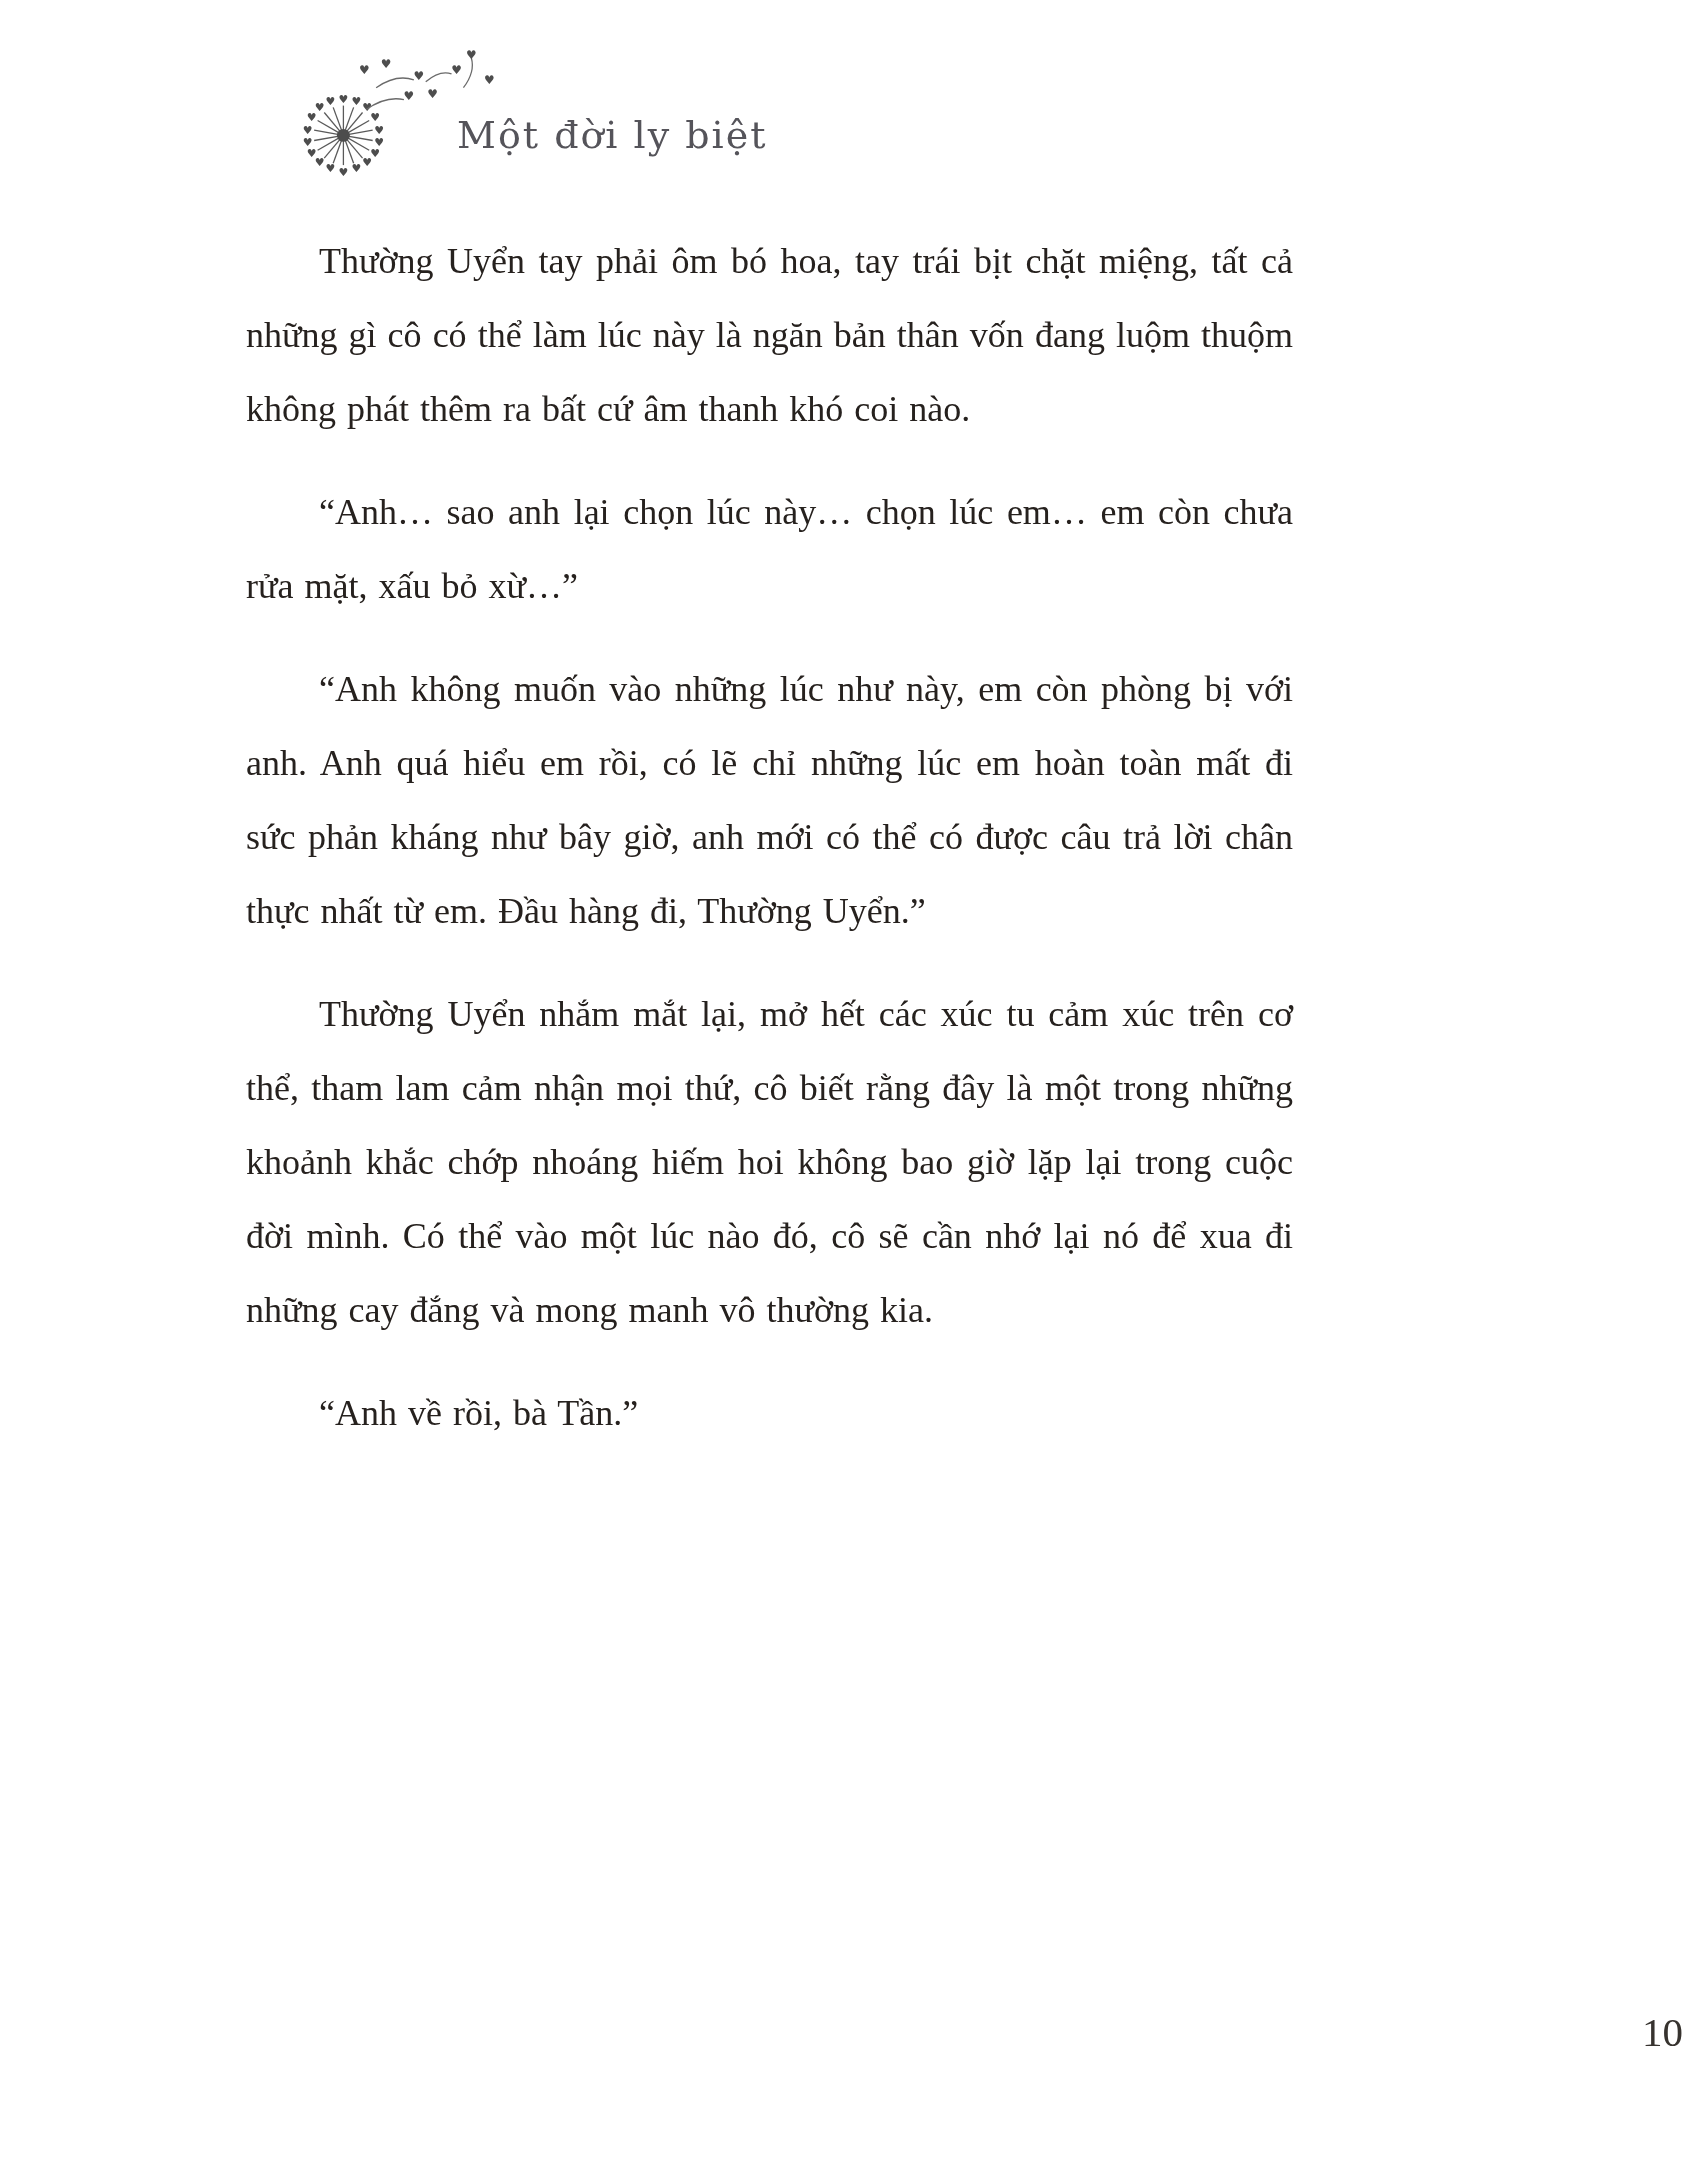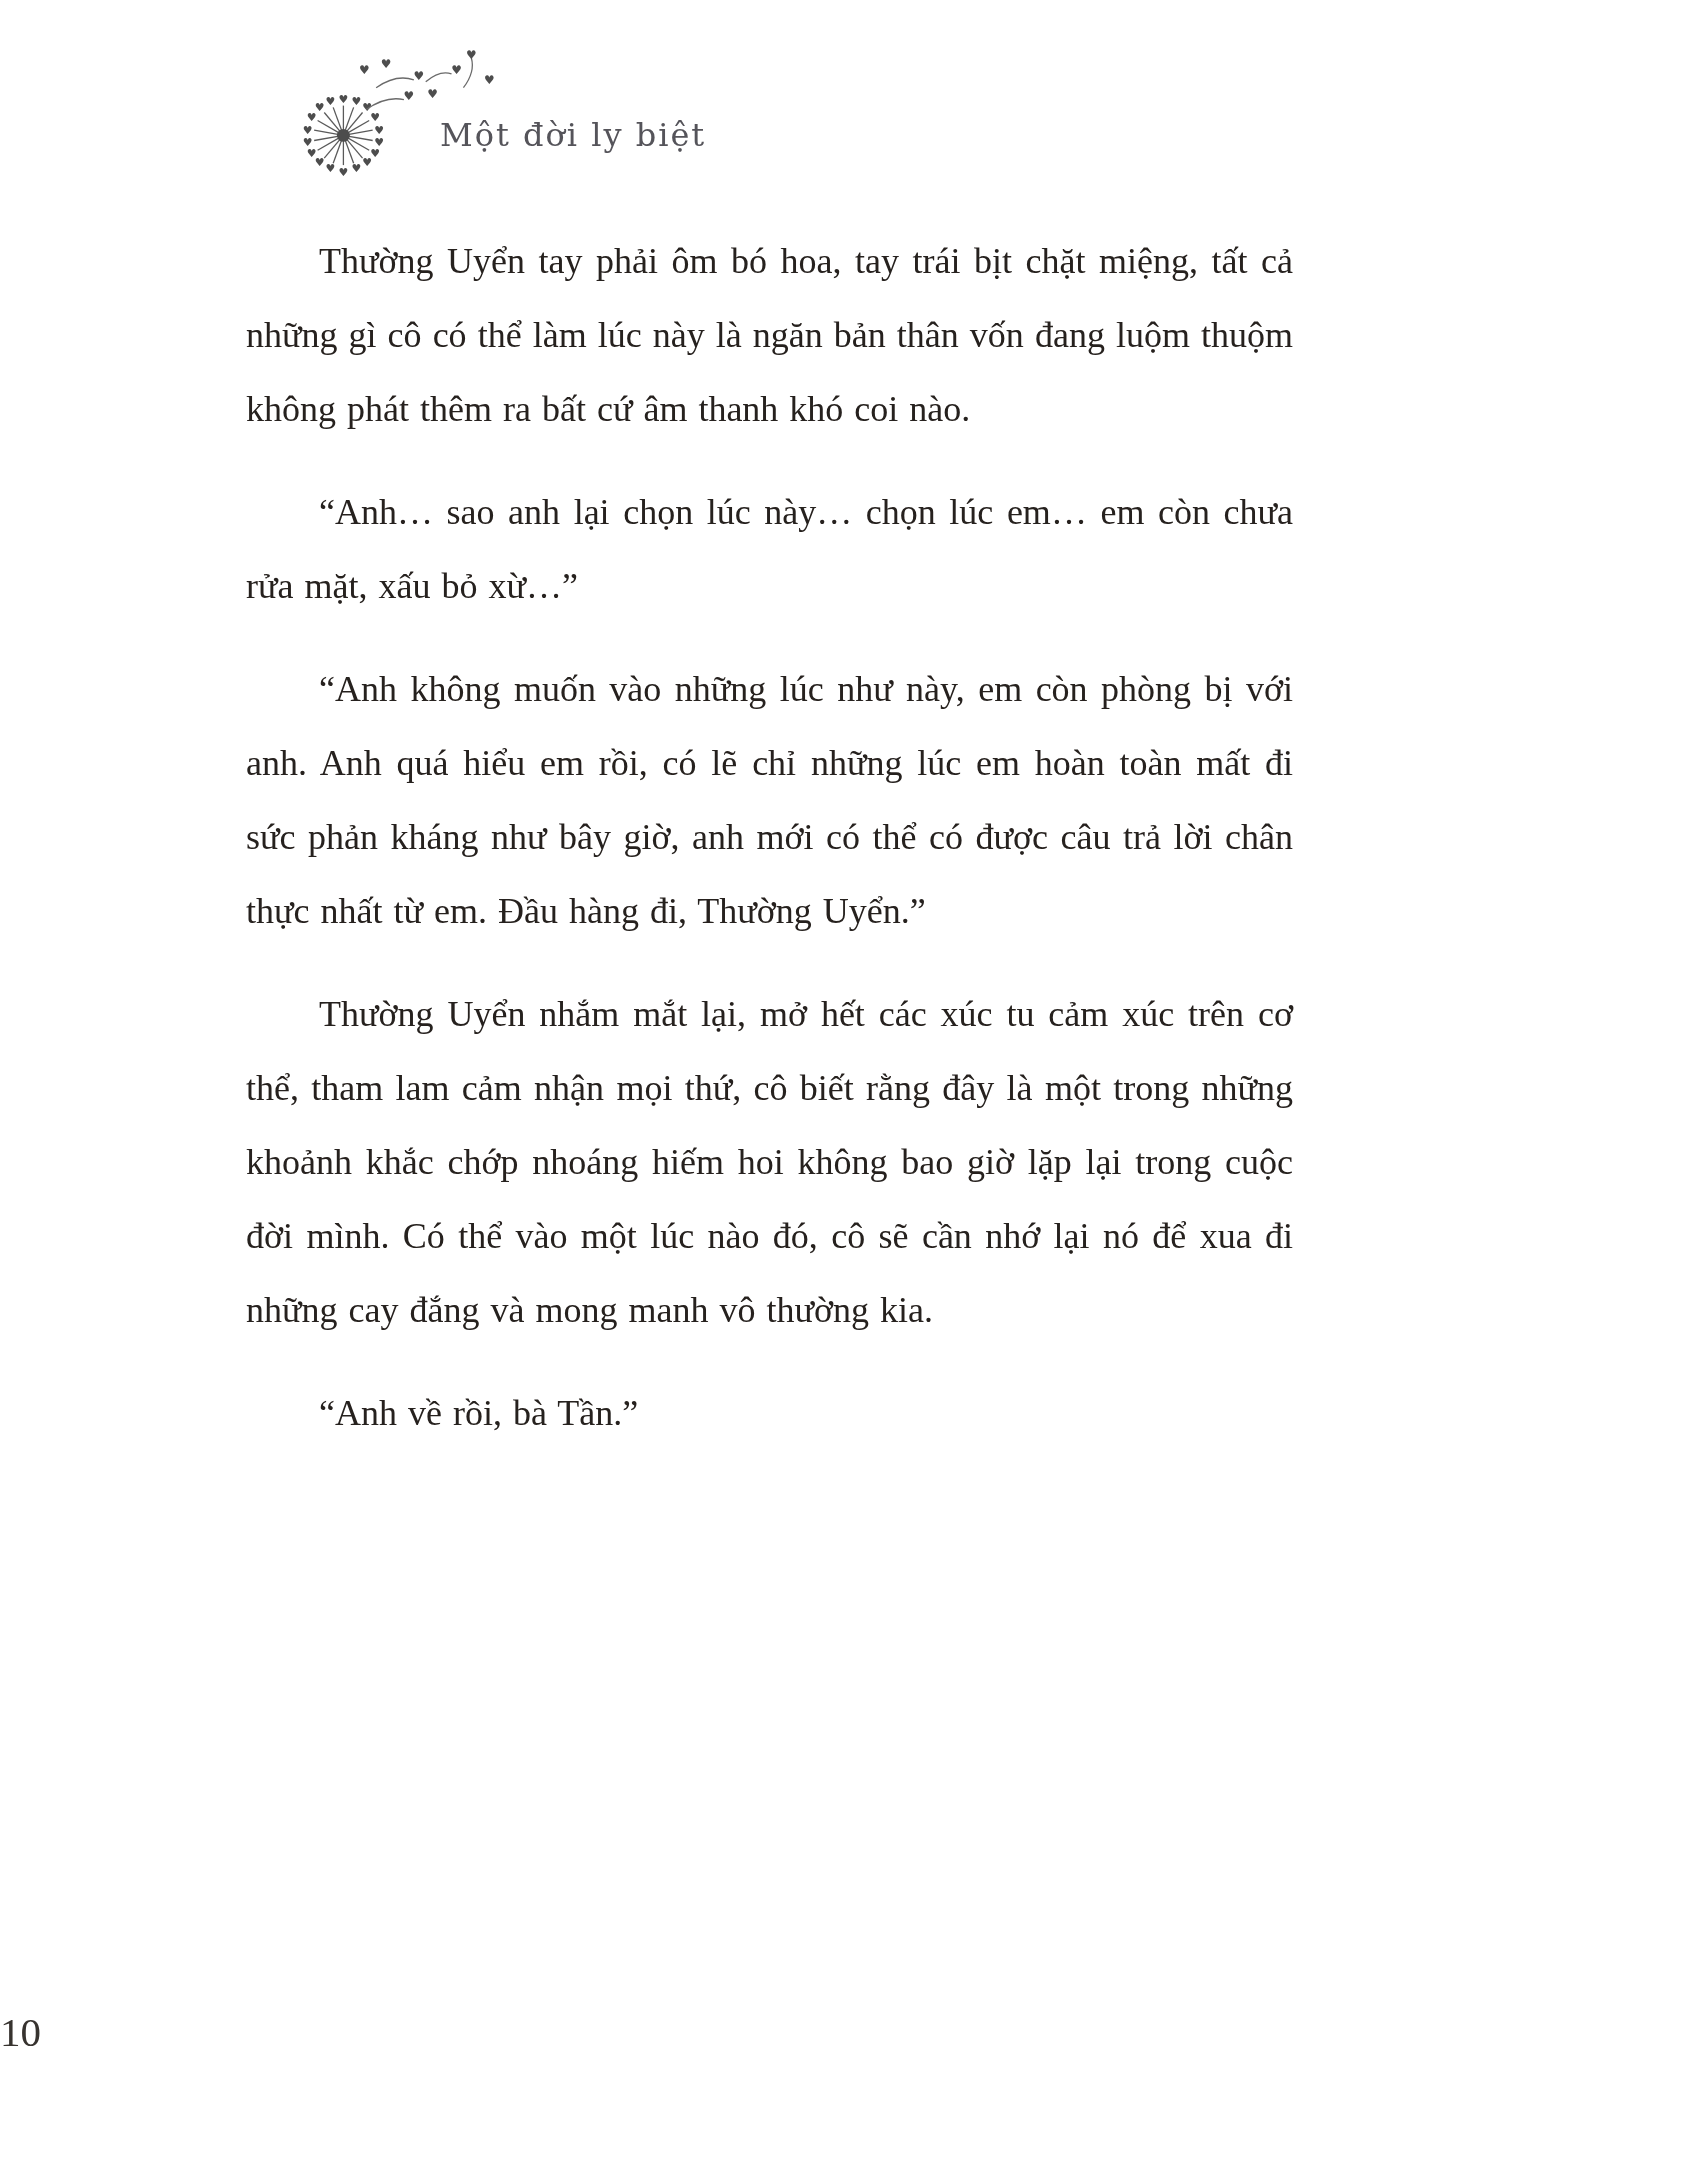--- a/index.html
+++ b/index.html
@@ -8,42 +8,42 @@
     width:1683px; height:2178px;
     margin:0 auto;
     background:#ffffff;
     font-family:"Liberation Serif", serif;
     overflow:hidden;
   }
   .page-header { position:absolute; left:0; top:0; width:1683px; height:198px; }
   .logo-svg { position:absolute; left:269px; top:48px; }
   .logo-svg .heart { font-family:"DejaVu Sans", sans-serif; fill:#4d4d4d; }
   .running-title {
-    position:absolute; left:440px; top:111px;
+    position:absolute; left:457px; top:111px;
     font-family:"DejaVu Serif", serif;
-    font-size:32px; line-height:48px;
+    font-size:38px; line-height:48px;
     color:#55545a;
     letter-spacing:2px;
     white-space:nowrap;
   }
   .body-text {
     position:absolute; left:246px; top:224px; width:1047px;
   }
   .body-text p {
     margin:0 0 29px 0;
     font-size:36px;
     line-height:74px;
     text-align:justify;
     text-indent:73px;
     color:#26211e;
     word-spacing:2px;
   }
   .page-number {
     position:absolute; left:0; top:2008px; width:1683px;
-    text-align:left;
+    text-align:right;
     font-size:41px;
     color:#37332f;
   }
 </style>
 </head>
 <body>
 
 <div class="page">
 
   <header class="page-header">

